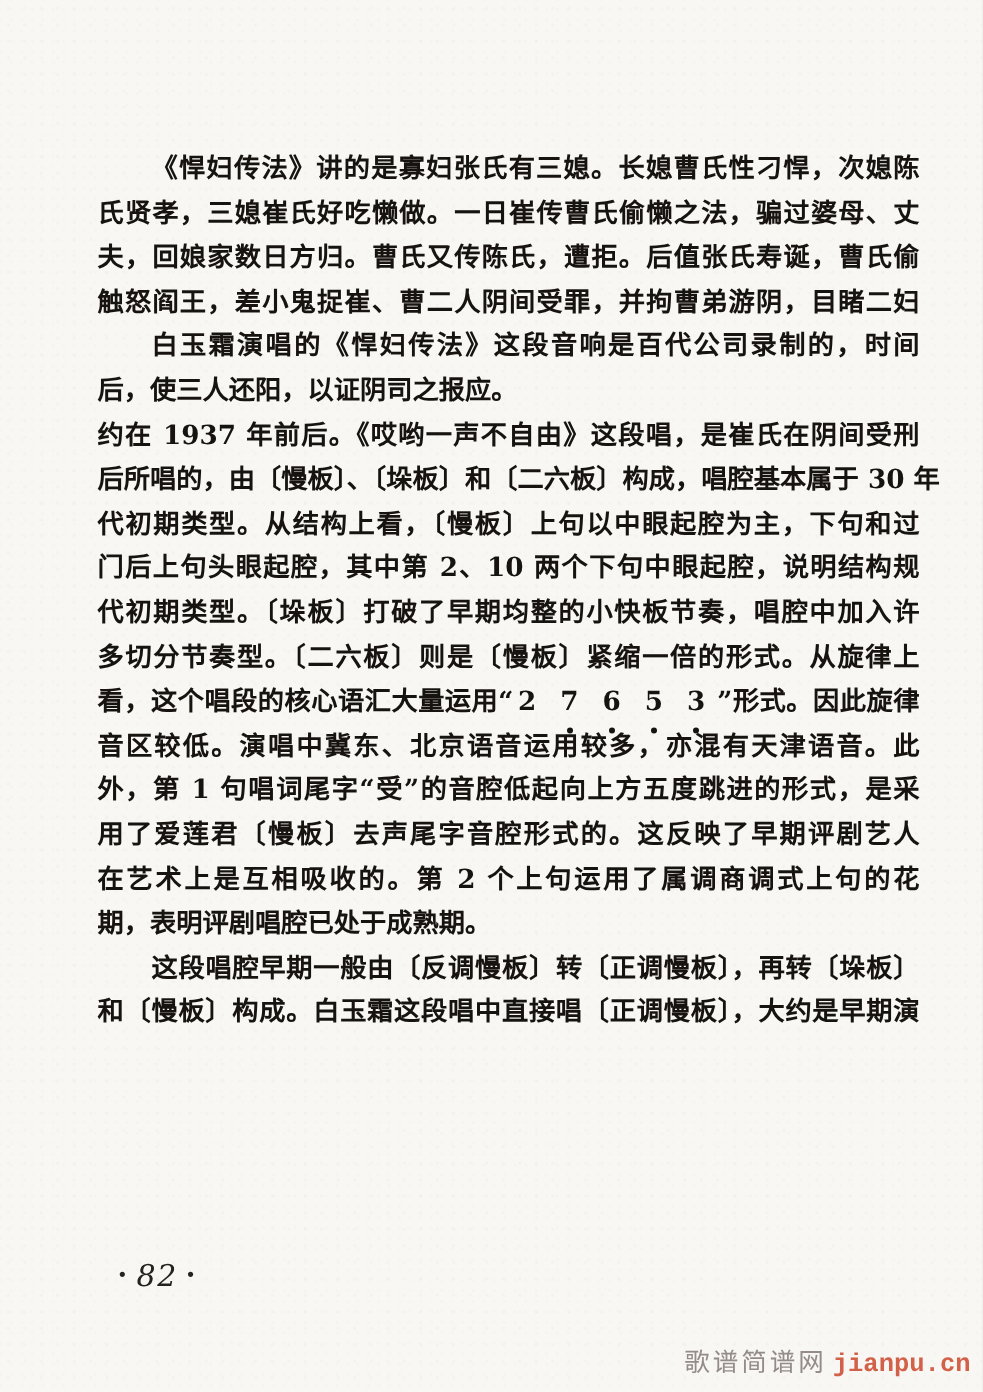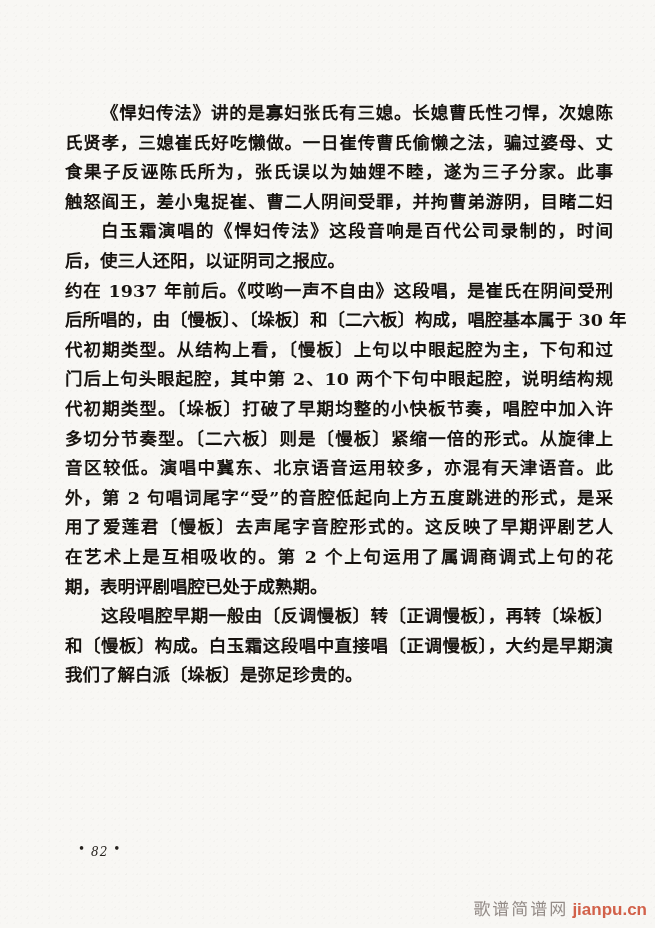--- a/index.html
+++ b/index.html
@@ -68,69 +68,69 @@
     top: 838px;
     color: #26221e;
     font-size: 19px;
     letter-spacing: 1px;
   }
   .pn-dot { font-size: 12px; vertical-align: 3px; }
   .pn-num {
     font-style: italic;
     font-family: "DejaVu Serif", serif;
     margin: 0 5px;
-    font-size: 12px;
+    font-size: 20px;
   }
 
   .watermark {
     position: absolute;
     right: 8px;
     bottom: 8px;
     font-size: 17px;
     white-space: nowrap;
   }
   .wm-name {
     font-family: "DejaVu Serif", "Liberation Serif", serif;
     letter-spacing: 2px;
   }
   .wm-url {
-    font-family: Liberation Sans, sans-serif;
+    font-family: Liberation Mono, monospace;
     font-weight: 600;
     margin-left: 4px;
   }
 </style>
 </head>
 <body>
 
 <div class="page" style="background-color: rgb(248, 247, 244);">
 
   <div class="content" style="color: rgb(23, 19, 15);">
     <div class="line indent">《悍妇传法》讲的是寡妇张氏有三媳。长媳曹氏性刁悍，次媳陈</div>
     <div class="line">氏贤孝，三媳崔氏好吃懒做。一日崔传曹氏偷懒之法，骗过婆母、丈</div>
-    <div class="line">食果子反诬陈氏所为，张氏误以为妯娌不睦，遂为三子分家。此事</div>
+    <div class="line">夫，回娘家数日方归。曹氏又传陈氏，遭拒。后值张氏寿诞，曹氏偷</div>
     <div class="line">触怒阎王，差小鬼捉崔、曹二人阴间受罪，并拘曹弟游阴，目睹二妇</div>
     <div class="line indent">白玉霜演唱的《悍妇传法》这段音响是百代公司录制的，时间</div>
 
     <div class="line para-end">后，使三人还阳，以证阴司之报应。</div>
     <div class="line">约在 1937 年前后。《哎哟一声不自由》这段唱，是崔氏在阴间受刑</div>
     <div class="line">后所唱的，由〔慢板〕、〔垛板〕和〔二六板〕构成，唱腔基本属于 30 年</div>
     <div class="line">代初期类型。从结构上看，〔慢板〕上句以中眼起腔为主，下句和过</div>
     <div class="line">门后上句头眼起腔，其中第 2、10 两个下句中眼起腔，说明结构规</div>
     <div class="line">代初期类型。〔垛板〕打破了早期均整的小快板节奏，唱腔中加入许</div>
     <div class="line">多切分节奏型。〔二六板〕则是〔慢板〕紧缩一倍的形式。从旋律上</div>
 
+    <div class="line"><span>看，这个唱段的核心语汇大量运用“</span><span class="notation"><span class="note">2</span><span class="note low">7</span><span class="note low">6</span><span class="note low">5</span><span class="note low">3</span></span><span>”形式。因此旋律</span></div>
 
     <div class="line">音区较低。演唱中冀东、北京语音运用较多，亦混有天津语音。此</div>
-    <div class="line">外，第 2 句唱词尾字“受”的音腔低起向上方五度跳进的形式，是采</div>
+    <div class="line">外，第 1 句唱词尾字“受”的音腔低起向上方五度跳进的形式，是采</div>
     <div class="line">用了爱莲君〔慢板〕去声尾字音腔形式的。这反映了早期评剧艺人</div>
     <div class="line">在艺术上是互相吸收的。第 2 个上句运用了属调商调式上句的花</div>
     <div class="line para-end">期，表明评剧唱腔已处于成熟期。</div>
 
     <div class="line indent">这段唱腔早期一般由〔反调慢板〕转〔正调慢板〕，再转〔垛板〕</div>
     <div class="line">和〔慢板〕构成。白玉霜这段唱中直接唱〔正调慢板〕，大约是早期演</div>
-    <div class="line para-end">我们了解白派〔垛板〕是弥足珍贵的。</div>
   </div>
 
   <div class="page-number"><span class="pn-dot">•</span><span class="pn-num">82</span><span class="pn-dot">•</span></div>
 
   <div class="watermark"><span class="wm-name" style="color: rgb(148, 140, 136);">歌谱简谱网</span><span class="wm-url" style="color: rgb(210, 97, 74);">jianpu.cn</span></div>
 
 </div>
 
 </body></html>

